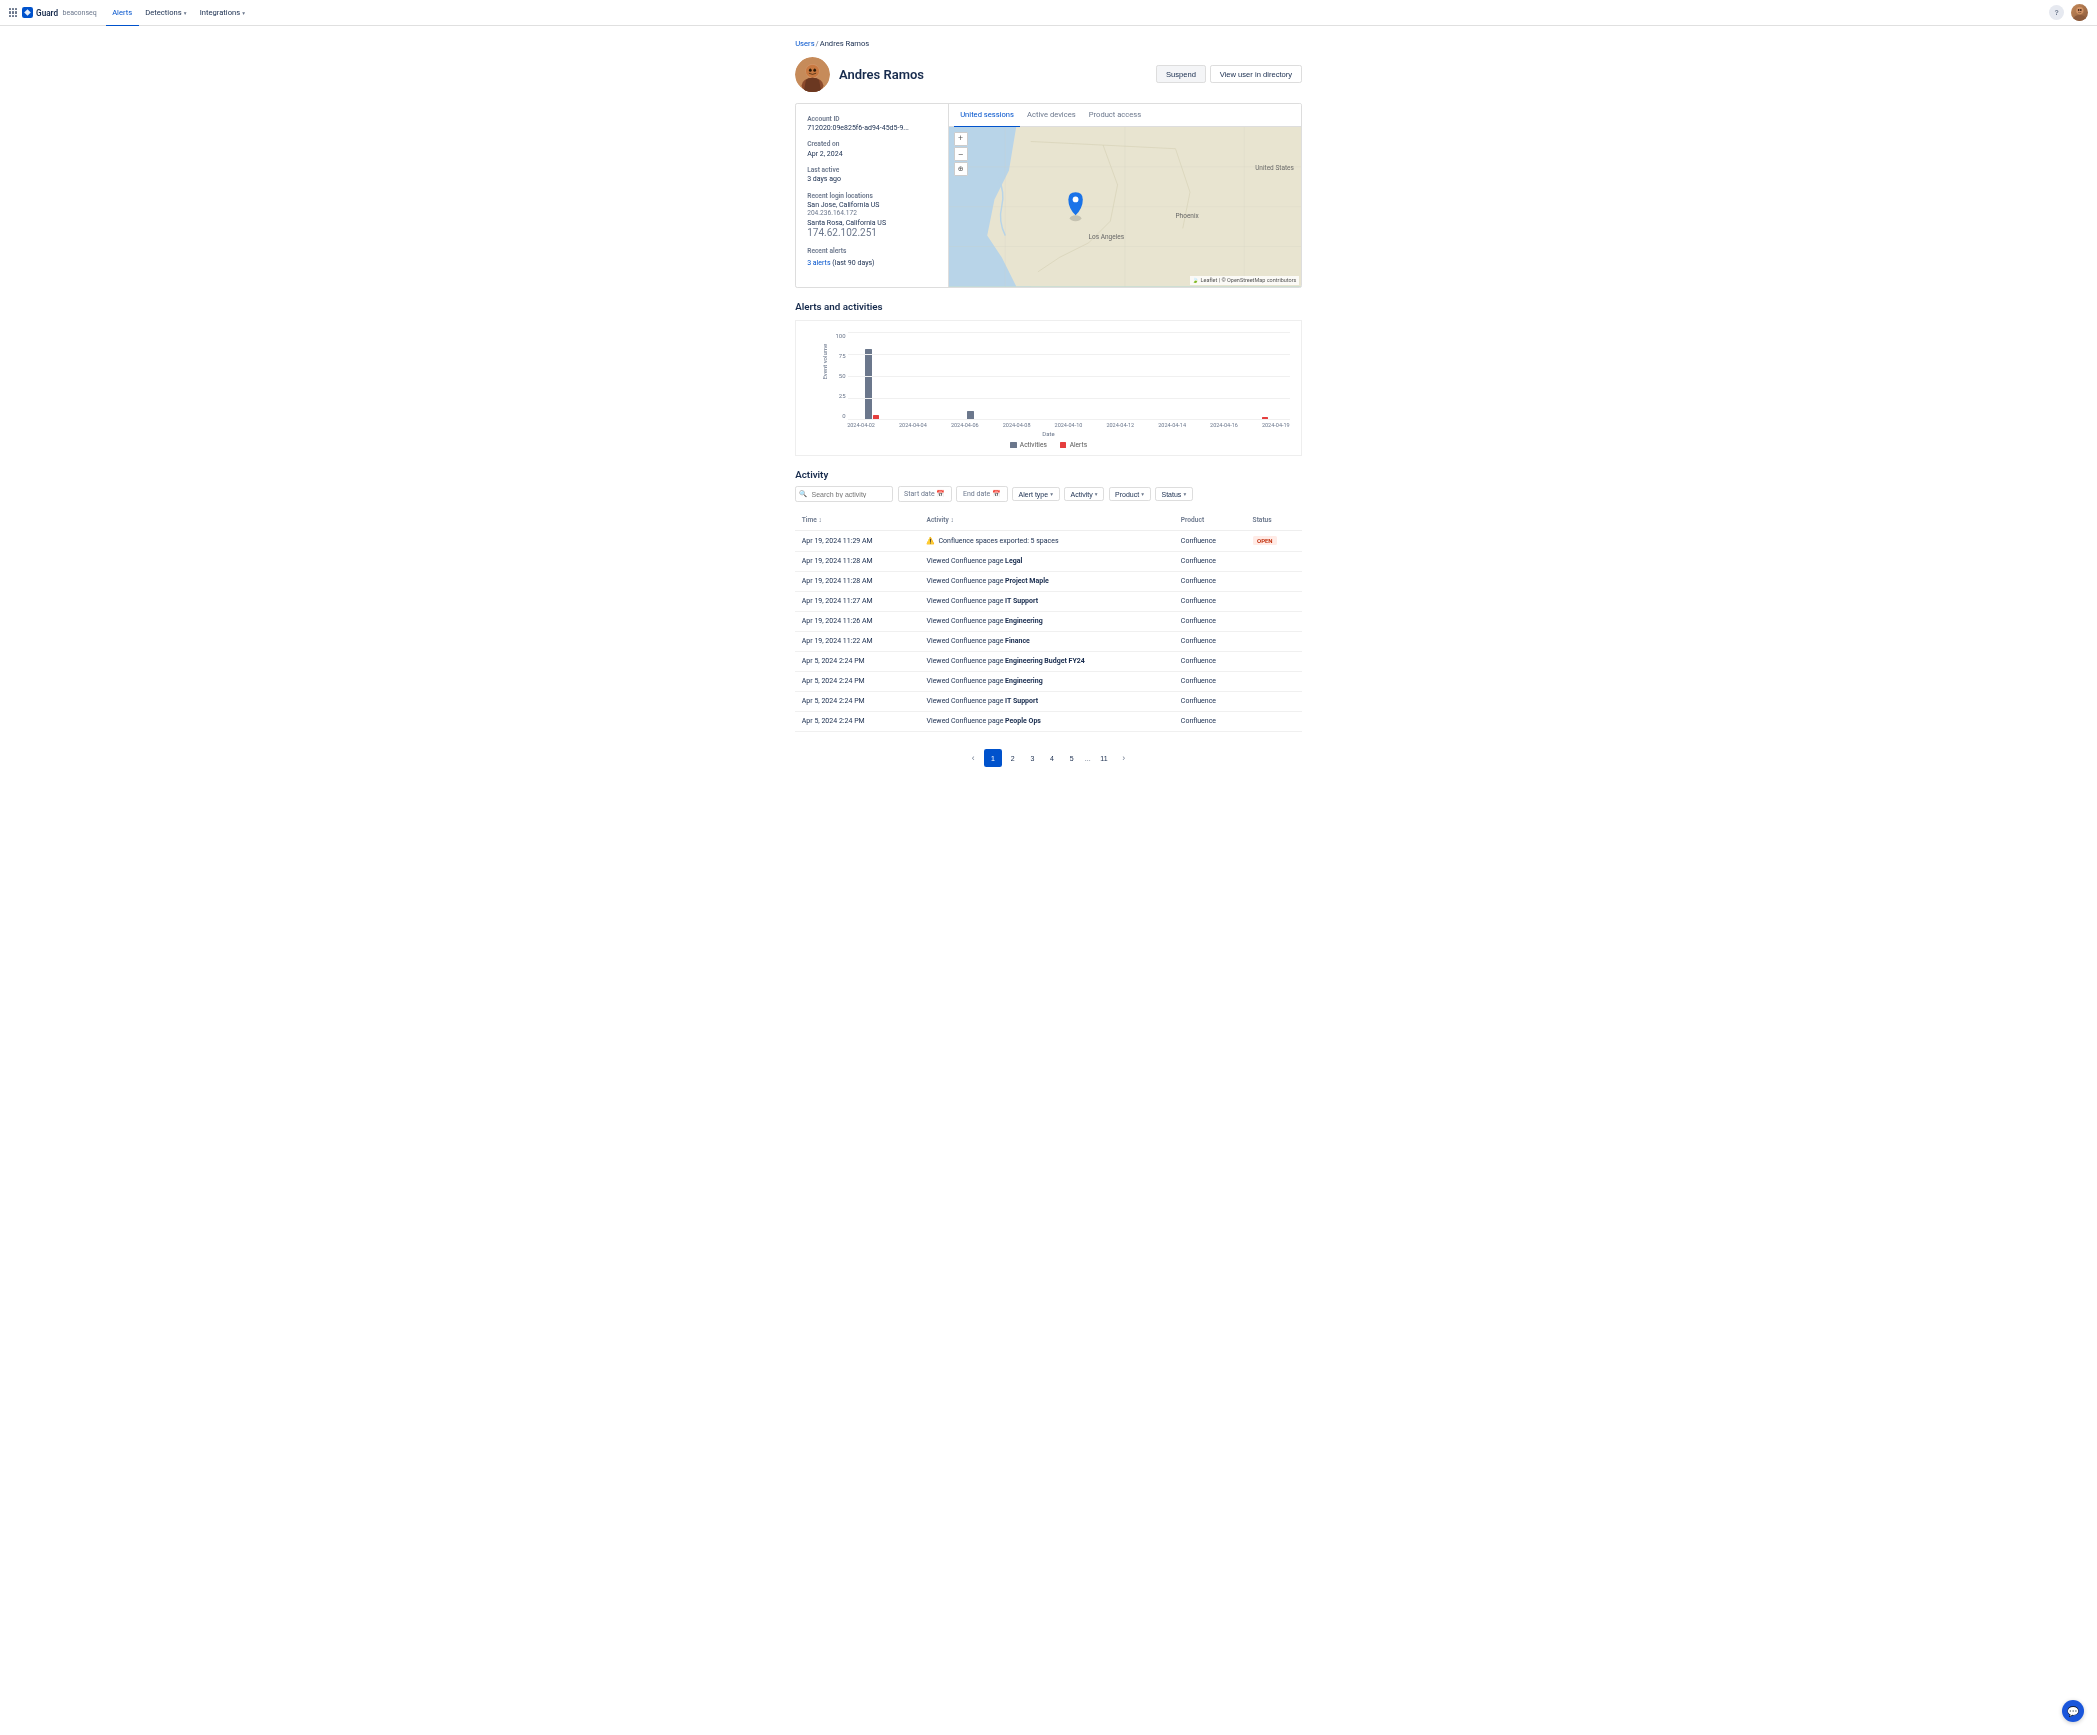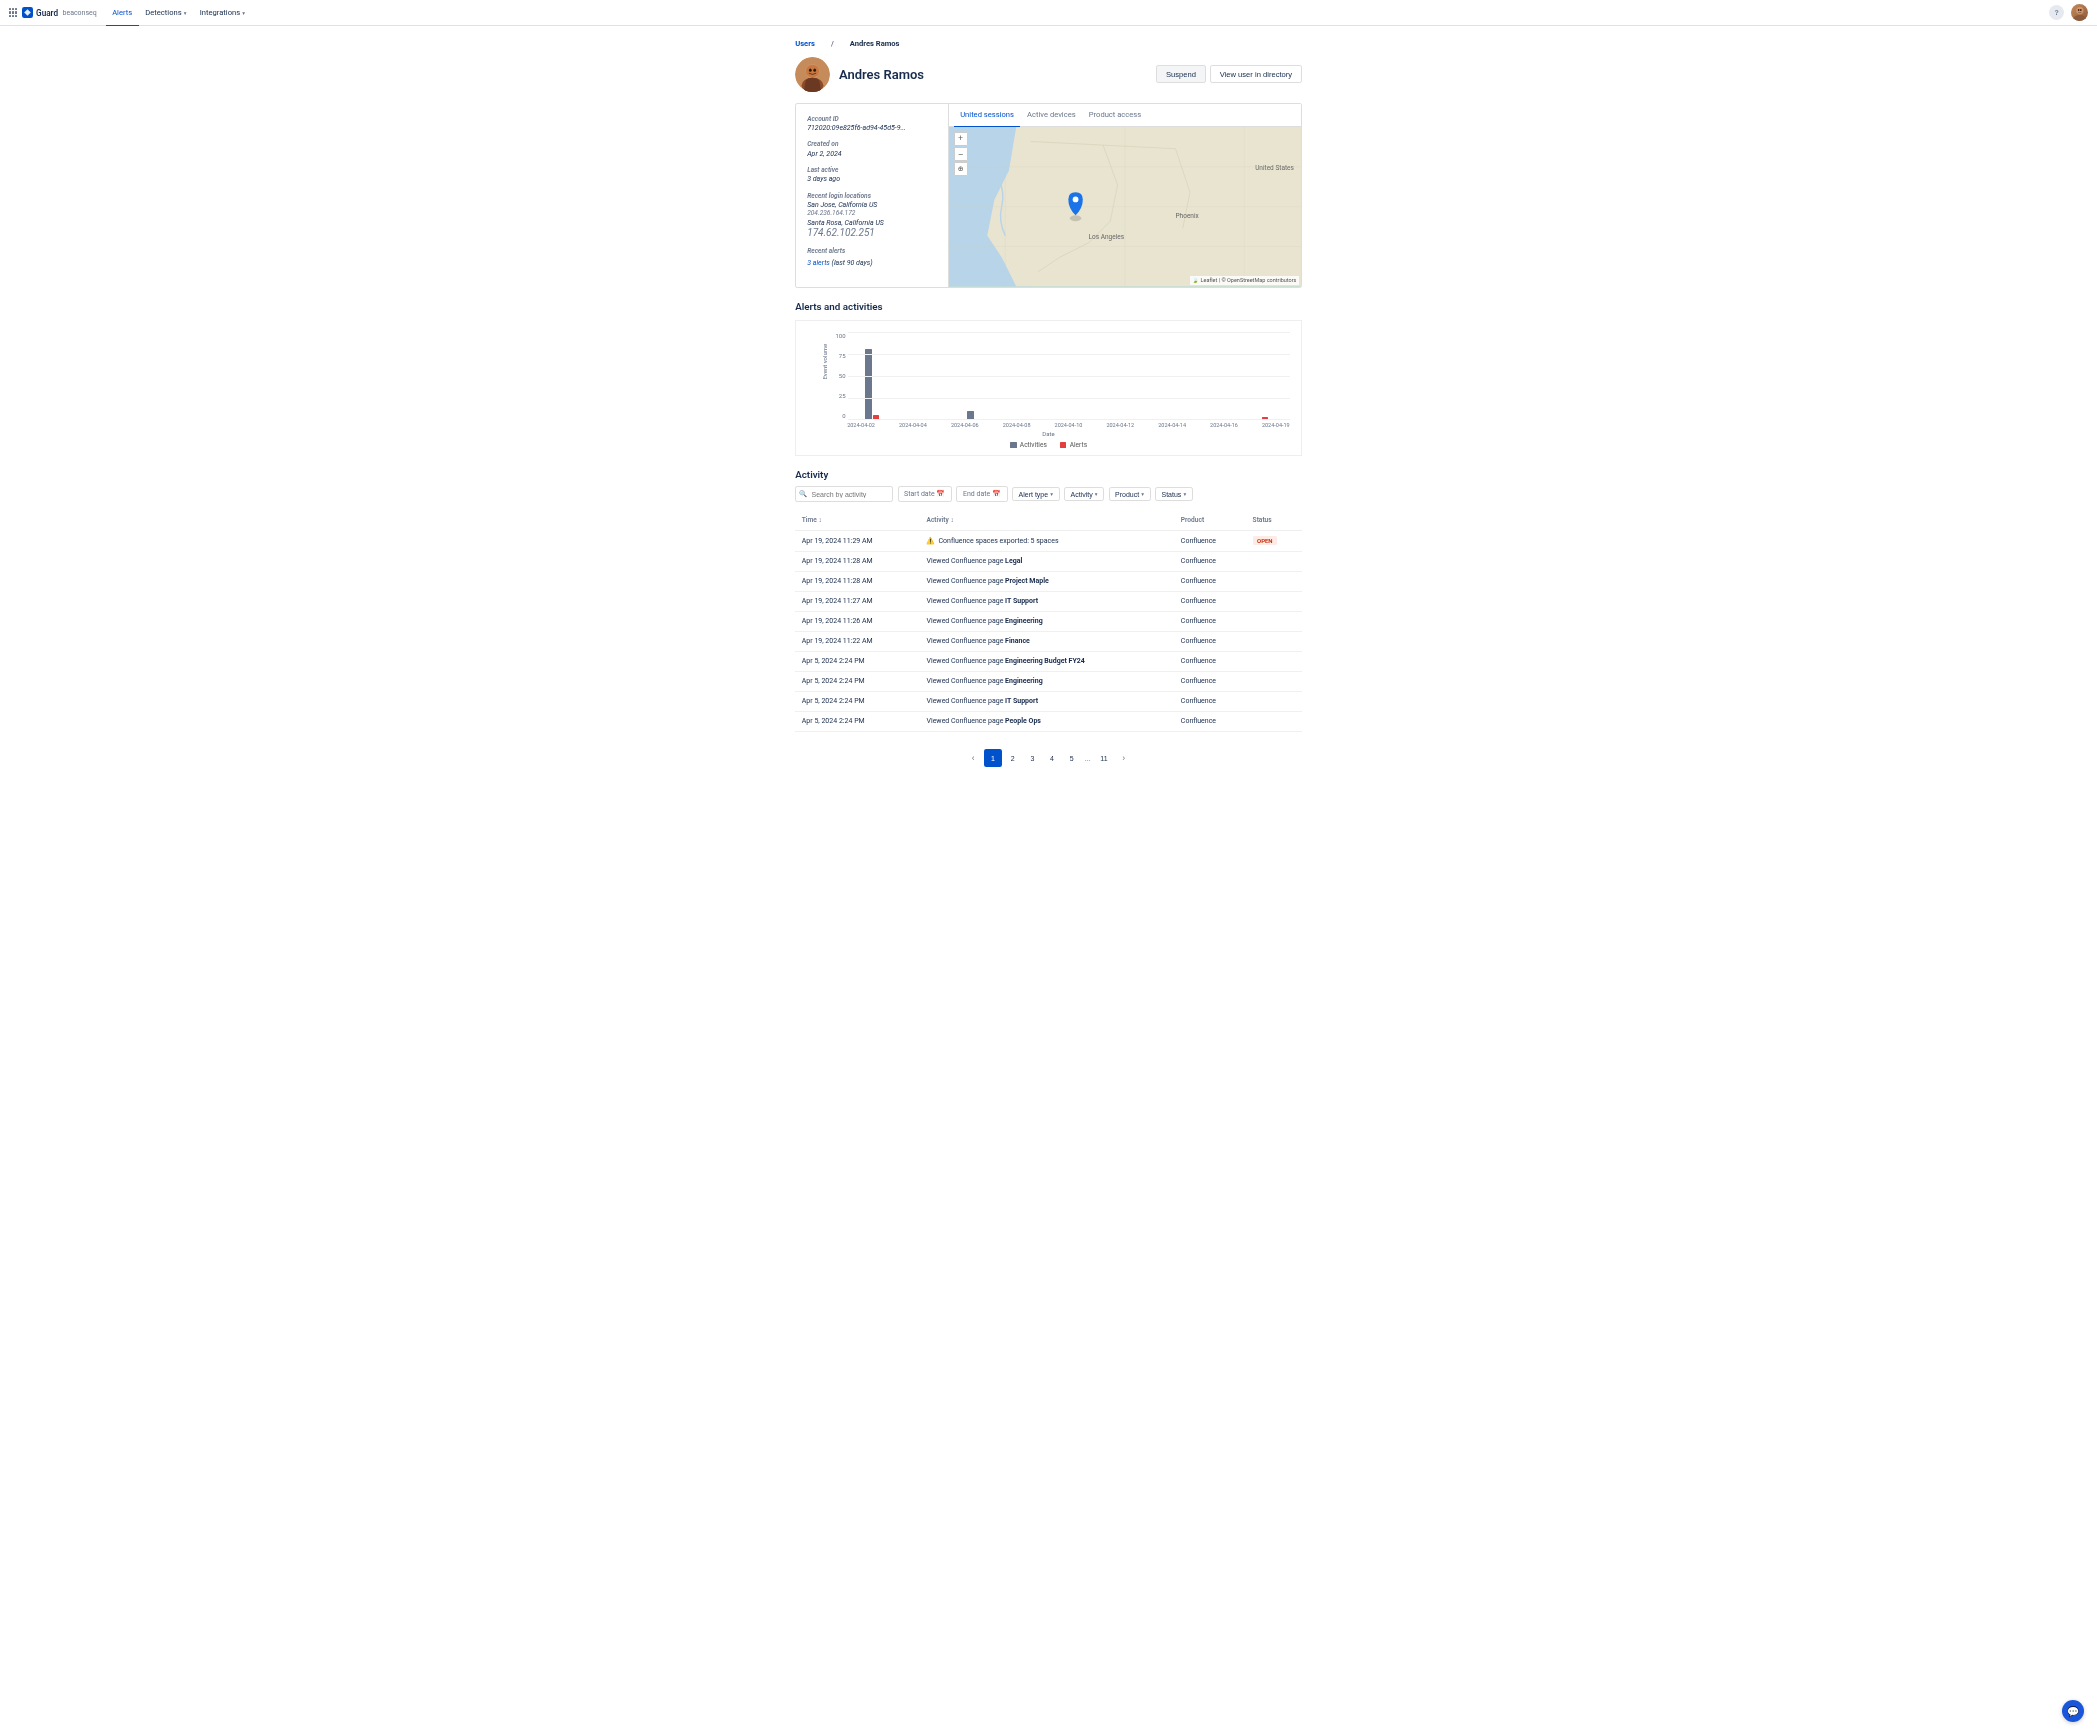--- a/index.html
+++ b/index.html
@@ -56,21 +56,21 @@
         <ellipse cx="14" cy="11" rx="1.5" ry="2" fill="#3a2010"></ellipse>
         <ellipse cx="18" cy="11" rx="1.5" ry="2" fill="#3a2010"></ellipse>
         <path d="M13 15 Q16 17 19 15" stroke="#3a2010" stroke-width="0.8" fill="none"></path>
       </svg>
     </div>
   </div>
 </nav>
 
 <div class="main">
 
-  <div style="display:flex;align-items:center;gap:16px;font-size:7.6px;color:#6b778c;margin-bottom:8.7px;font-weight:bold;">
+  <div style="display:flex;align-items:center;gap:1px;font-size:7.6px;color:#6b778c;margin-bottom:8.7px;">
     <a style="color:#0052cc;text-decoration:none;cursor:pointer;">Users</a>
     <span style="color:#6b778c;">/</span>
     <span style="color:#172b4d;">Andres Ramos</span>
   </div>
 
   <div style="display:flex;align-items:center;justify-content:space-between;margin-bottom:11px;">
     <div style="display:flex;align-items:center;gap:8.7px;">
       <div style="width:35px;height:35px;border-radius:50%;overflow:hidden;flex-shrink:0;">
         <svg viewBox="0 0 64 64" width="35" height="35">
           <circle cx="32" cy="32" r="32" fill="#c68b5a"></circle>
@@ -86,21 +86,21 @@
       <h1 style="font-size:13px;font-weight:600;color:#172b4d;">Andres Ramos</h1>
     </div>
     <div style="display:flex;gap:4.4px;">
       <button style="padding:3.3px 8.7px;border-radius:2.2px;border:0.5px solid #ddd;cursor:pointer;font-size:7.6px;background:#f4f5f7;color:#172b4d;">Suspend</button>
       <button style="padding:3.3px 8.7px;border-radius:2.2px;border:0.5px solid #ddd;cursor:pointer;font-size:7.6px;background:#fff;color:#172b4d;">View user in directory</button>
     </div>
   </div>
 
   <div style="display:grid;grid-template-columns:153px 1fr;border:0.5px solid #ddd;border-radius:2.2px;margin-bottom:13px;overflow:hidden;">
 
-    <div style="padding:11px;border-right:0.5px solid #ddd;font-style:italic;">
+    <div style="padding:11px;border-right:0.5px solid #ddd;">
       <div style="margin-bottom:8.7px;">
         <div style="font-size:6.6px;font-weight:600;color:#6b778c;margin-bottom:1.1px;">Account ID</div>
         <div style="font-size:7px;color:#172b4d;">712020:09e825f6-ad94-45d5-9...</div>
       </div>
       <div style="margin-bottom:8.7px;">
         <div style="font-size:6.6px;font-weight:600;color:#6b778c;margin-bottom:1.1px;">Created on</div>
         <div style="font-size:7px;color:#172b4d;">Apr 2, 2024</div>
       </div>
       <div style="margin-bottom:8.7px;">
         <div style="font-size:6.6px;font-weight:600;color:#6b778c;margin-bottom:1.1px;">Last active</div>

